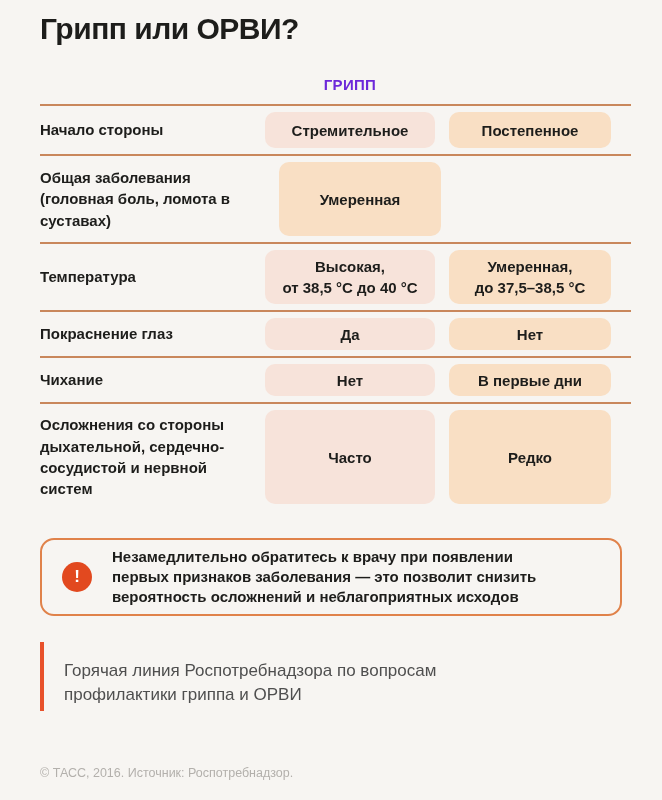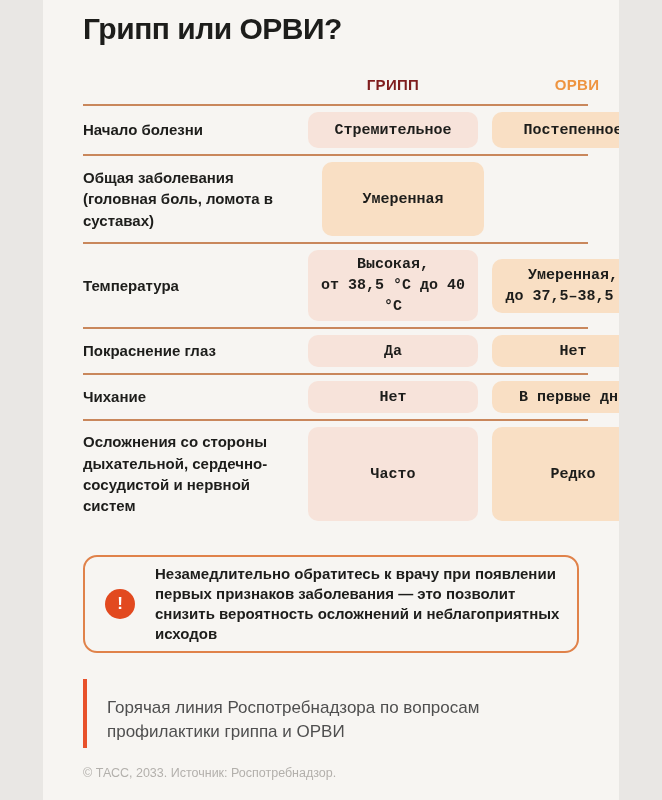--- a/index.html
+++ b/index.html
@@ -1,21 +1,21 @@
 <!DOCTYPE html>
 <html><head>
 <meta charset="utf-8">
 <style>
   * { margin: 0; padding: 0; box-sizing: border-box; }
   html, body { background: #e9e7e4; }
   body { font-family: "Liberation Sans", "DejaVu Sans", sans-serif; }
 
   .page {
     position: relative;
-    width: 576px;
+    width: 662px;
     height: 800px;
     margin: 0 auto;
     background: #f7f5f2;
     overflow: hidden;
     color: #1e1e1e;
   }
 
   .page-title {
     margin: 12px 40px 0 40px;
     font-size: 30px;
@@ -33,21 +33,21 @@
     align-items: flex-end;
     padding-bottom: 11px;
   }
   .t-head .spacer { flex: 0 0 225px; }
   .t-head .col-h {
     font-size: 15px;
     font-weight: 700;
     letter-spacing: 0.3px;
     text-align: center;
   }
-  .col-h.gripp { flex: 0 0 170px; color: #7f1d1d; }
+  .col-h.gripp { flex: 0 0 170px; color: #6d28d9; }
   .col-h.orvi  { flex: 0 0 162px; margin-left: 18px; color: #ee9440; }
 
   .t-row {
     display: flex;
     align-items: center;
     border-top: 2px solid #c9875c;
     padding: 6px 0;
   }
   .t-row .label {
     flex: 0 0 225px;
@@ -62,21 +62,20 @@
     align-items: center;
     justify-content: center;
     text-align: center;
     border-radius: 10px;
     font-size: 15px;
     font-weight: 700;
     line-height: 1.4;
     white-space: pre-line;
     color: #1d1d1b;
     padding: 4px 8px;
-    font-family: Liberation Mono, monospace;
   }
   .cell.gripp { flex: 0 0 170px; background: #f7e3da; }
   .cell.orvi  { flex: 0 0 162px; margin-left: 14px; background: #f9dfc4; }
 
   .r1 .cell { min-height: 36px; }
   .r2 .cell { min-height: 74px; }
   .r3 .cell { min-height: 54px; }
   .r4 .cell { min-height: 32px; }
   .r5 .cell { min-height: 32px; }
   .r6 .cell { min-height: 94px; }
@@ -147,25 +146,24 @@
 
 <div class="page">
 
   <h1 class="page-title">Грипп или ОРВИ?</h1>
 
   <div class="table">
 
     <div class="t-head">
       <div class="spacer"></div>
       <div class="col-h gripp">ГРИПП</div>
-      <div class="col-h orvi">ОРВИ</div>
     </div>
 
     <div class="t-row r1">
-      <div class="label">Начало болезни</div>
+      <div class="label">Начало стороны</div>
       <div class="cell gripp">Стремительное</div>
       <div class="cell orvi">Постепенное</div>
     </div>
 
     <div class="t-row r2">
       <div class="label">Общая заболевания (головная боль, ломота в суставах)</div>
       <div class="cell orvi">Умеренная</div>
     </div>
 
     <div class="t-row r3">
@@ -198,15 +196,15 @@
 
   <div class="warning">
     <div class="alert-icon">!</div>
     <div class="warn-text">Незамедлительно обратитесь к врачу при появлении первых признаков заболевания — это позволит снизить вероятность осложнений и неблагоприятных исходов</div>
   </div>
 
   <div class="hotline">
     <div class="hotline-desc">Горячая линия Роспотребнадзора по вопросам профилактики гриппа и ОРВИ</div>
   </div>
 
-  <div class="footer">© ТАСС, 2033. Источник: Роспотребнадзор.</div>
+  <div class="footer">© ТАСС, 2016. Источник: Роспотребнадзор.</div>
 
 </div>
 
 </body></html>

